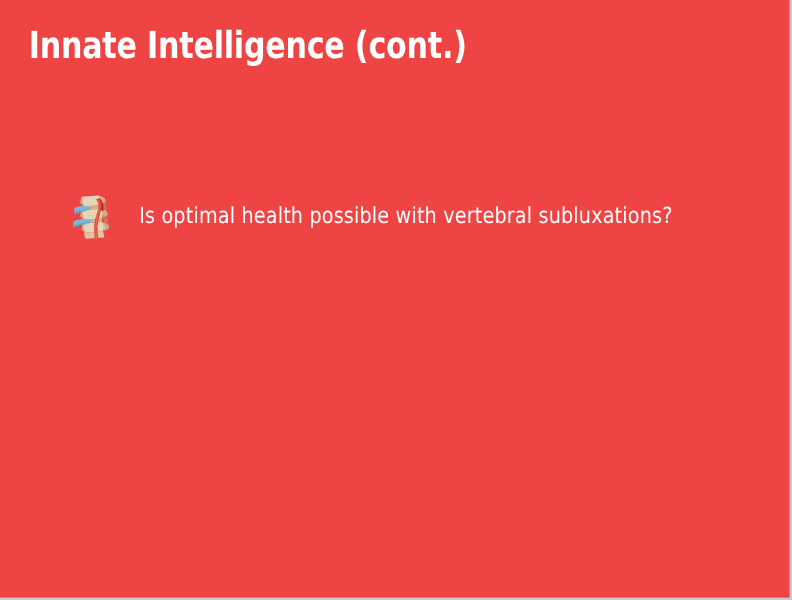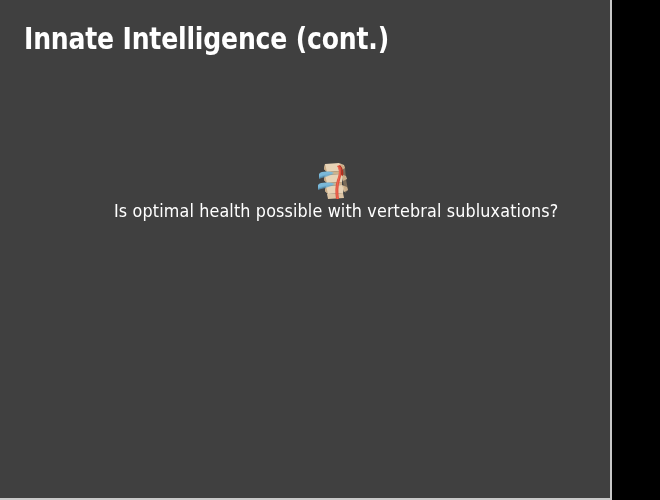--- a/index.html
+++ b/index.html
@@ -6,23 +6,23 @@
     margin: 0;
     padding: 0;
     background: #000000;
   }
   body {
     font-family: "Liberation Sans", sans-serif;
   }
 
   #slide {
     position: relative;
-    width: 612px;
+    width: 660px;
     height: 500px;
-    background: #404040;
+    background: #ef4444;
     overflow: hidden;
     box-sizing: border-box;
     border-right: 2px solid #c9c9c9;
     border-bottom: 2px solid #c9c9c9;
   }
 
   
   #slide-title {
     position: absolute;
     left: 24px;
@@ -43,21 +43,20 @@
   #bullet-list {
     position: absolute;
     left: 60px;
     top: 162px;
     width: 570px;
   }
   .bullet-row {
     display: flex;
     align-items: center;
     gap: 0px;
-    flex-direction: column;
   }
   .bullet-icon {
     flex: 0 0 auto;
     width: 34px;
     height: 38px;
     position: relative;
     margin-right: 22px;
   }
   .bullet-text {
     color: #ffffff;

